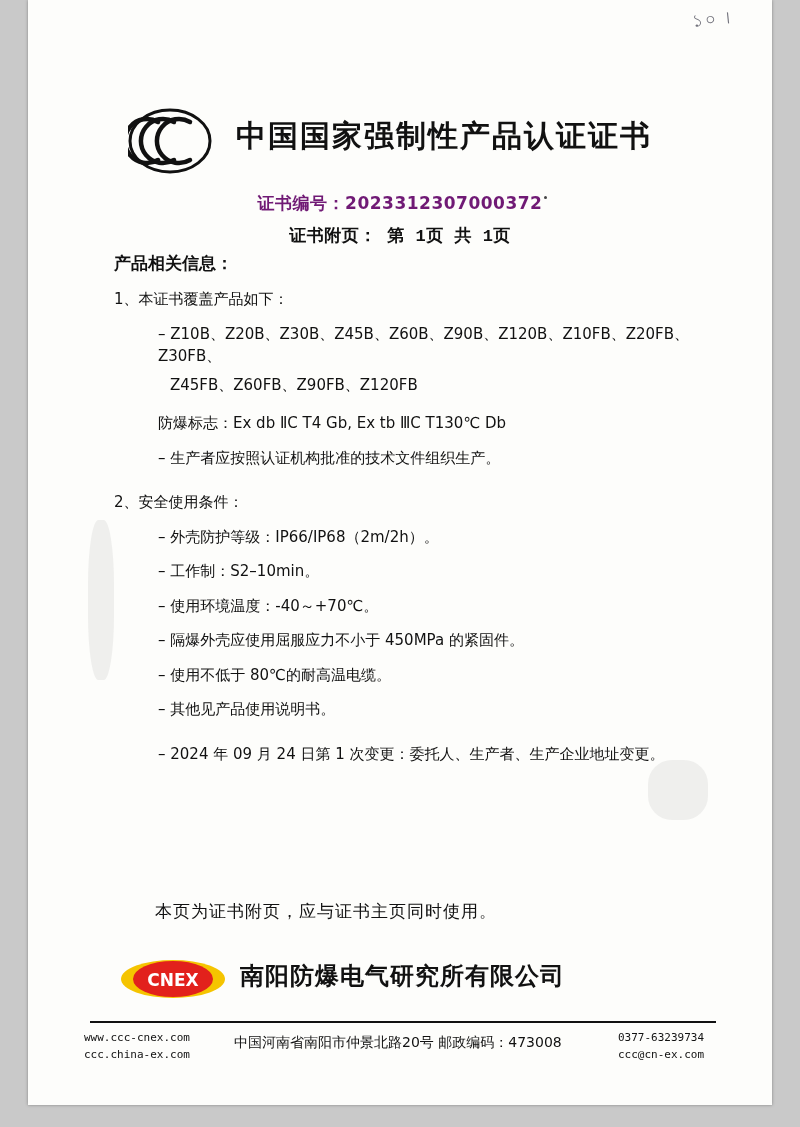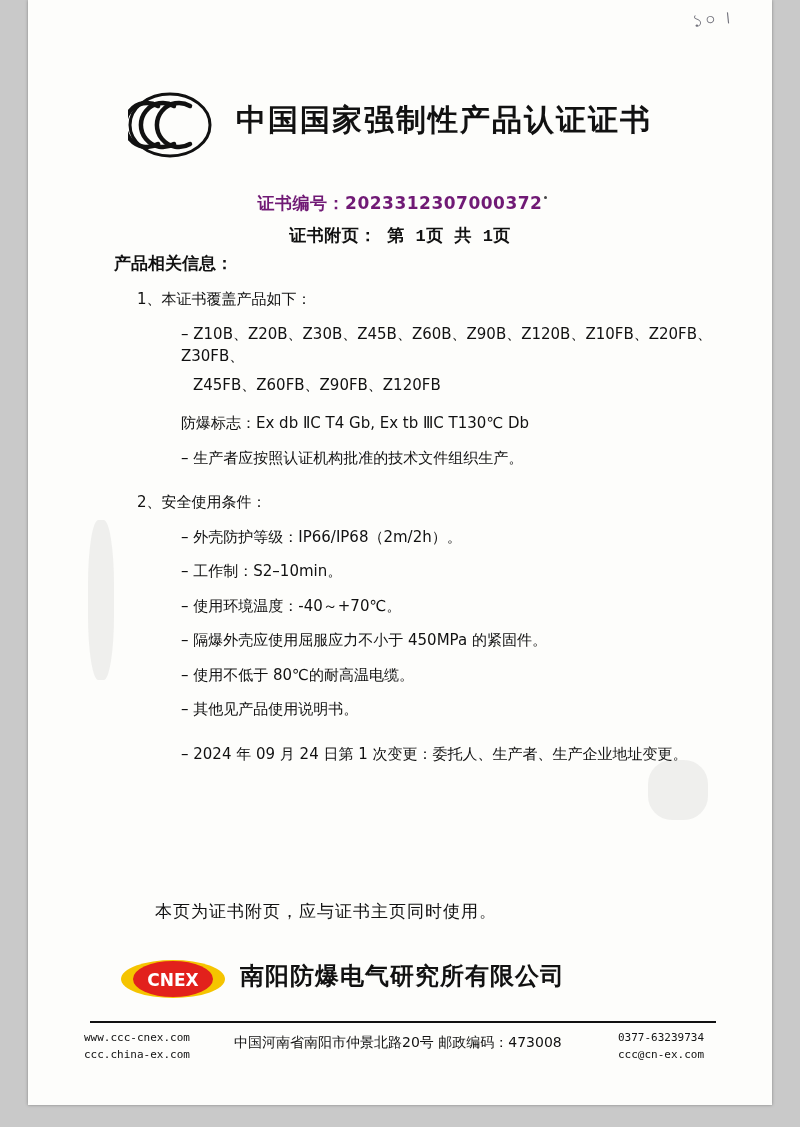--- a/index.html
+++ b/index.html
@@ -47,21 +47,21 @@
     font-size: 17px;
     color: #5a5a66;
     transform: rotate(-6deg);
     letter-spacing: 2px;
     opacity: 0.85;
   }
   
   .header {
     position: absolute;
     left: 0;
-    top: 92px;
+    top: 108px;
     width: 744px;
     height: 72px;
   }
   .ccc-logo {
     position: absolute;
     left: 100px;
     top: 0px;
     width: 84px;
     height: 66px;
   }
@@ -119,21 +119,20 @@
     font-family: "DejaVu Sans", sans-serif;
     font-size: 17px;
     font-weight: bold;
     color: #111;
   }
   .body-block {
     position: absolute;
     left: 86px;
     top: 288px;
     width: 620px;
-    margin-left: 23px;
   }
   .lvl1 {
     font-family: "DejaVu Sans", sans-serif;
     font-size: 15px;
     color: #111;
     margin: 0 0 12px 0;
     line-height: 1.5;
   }
   .lvl2 {
     font-family: "DejaVu Sans", sans-serif;

